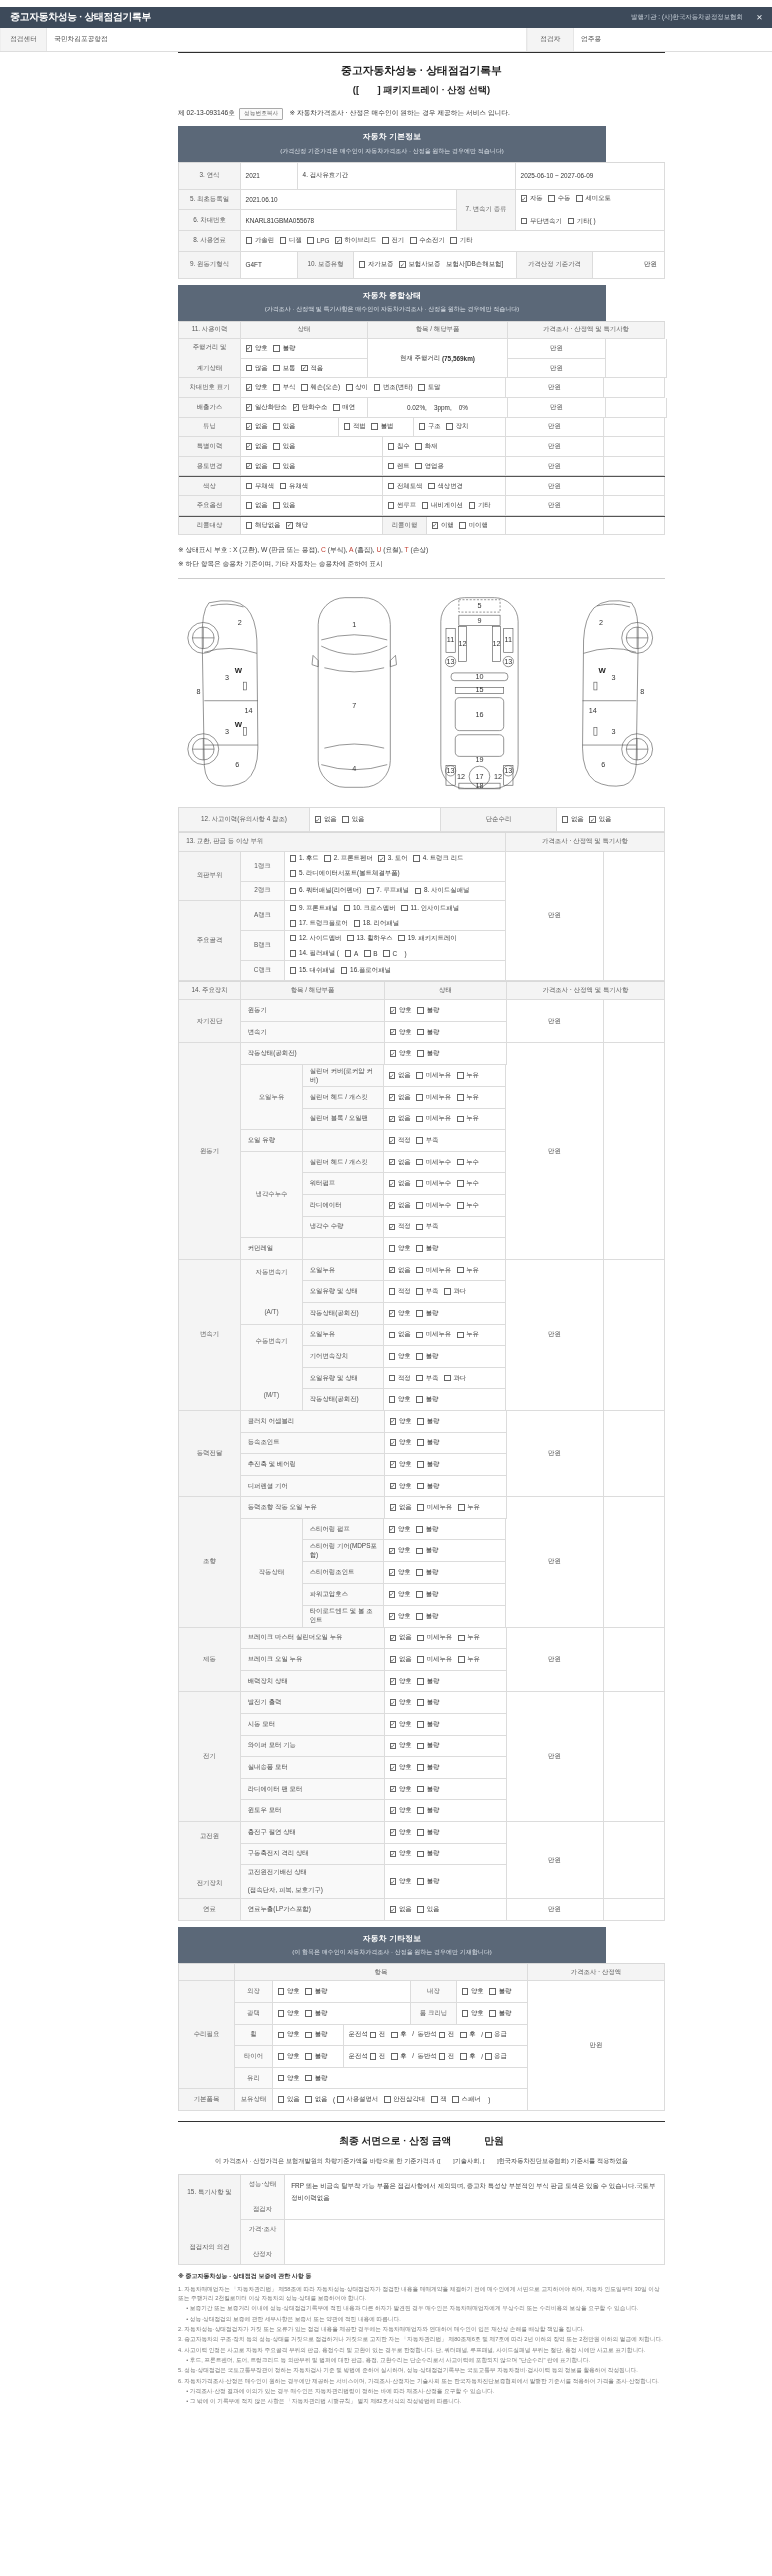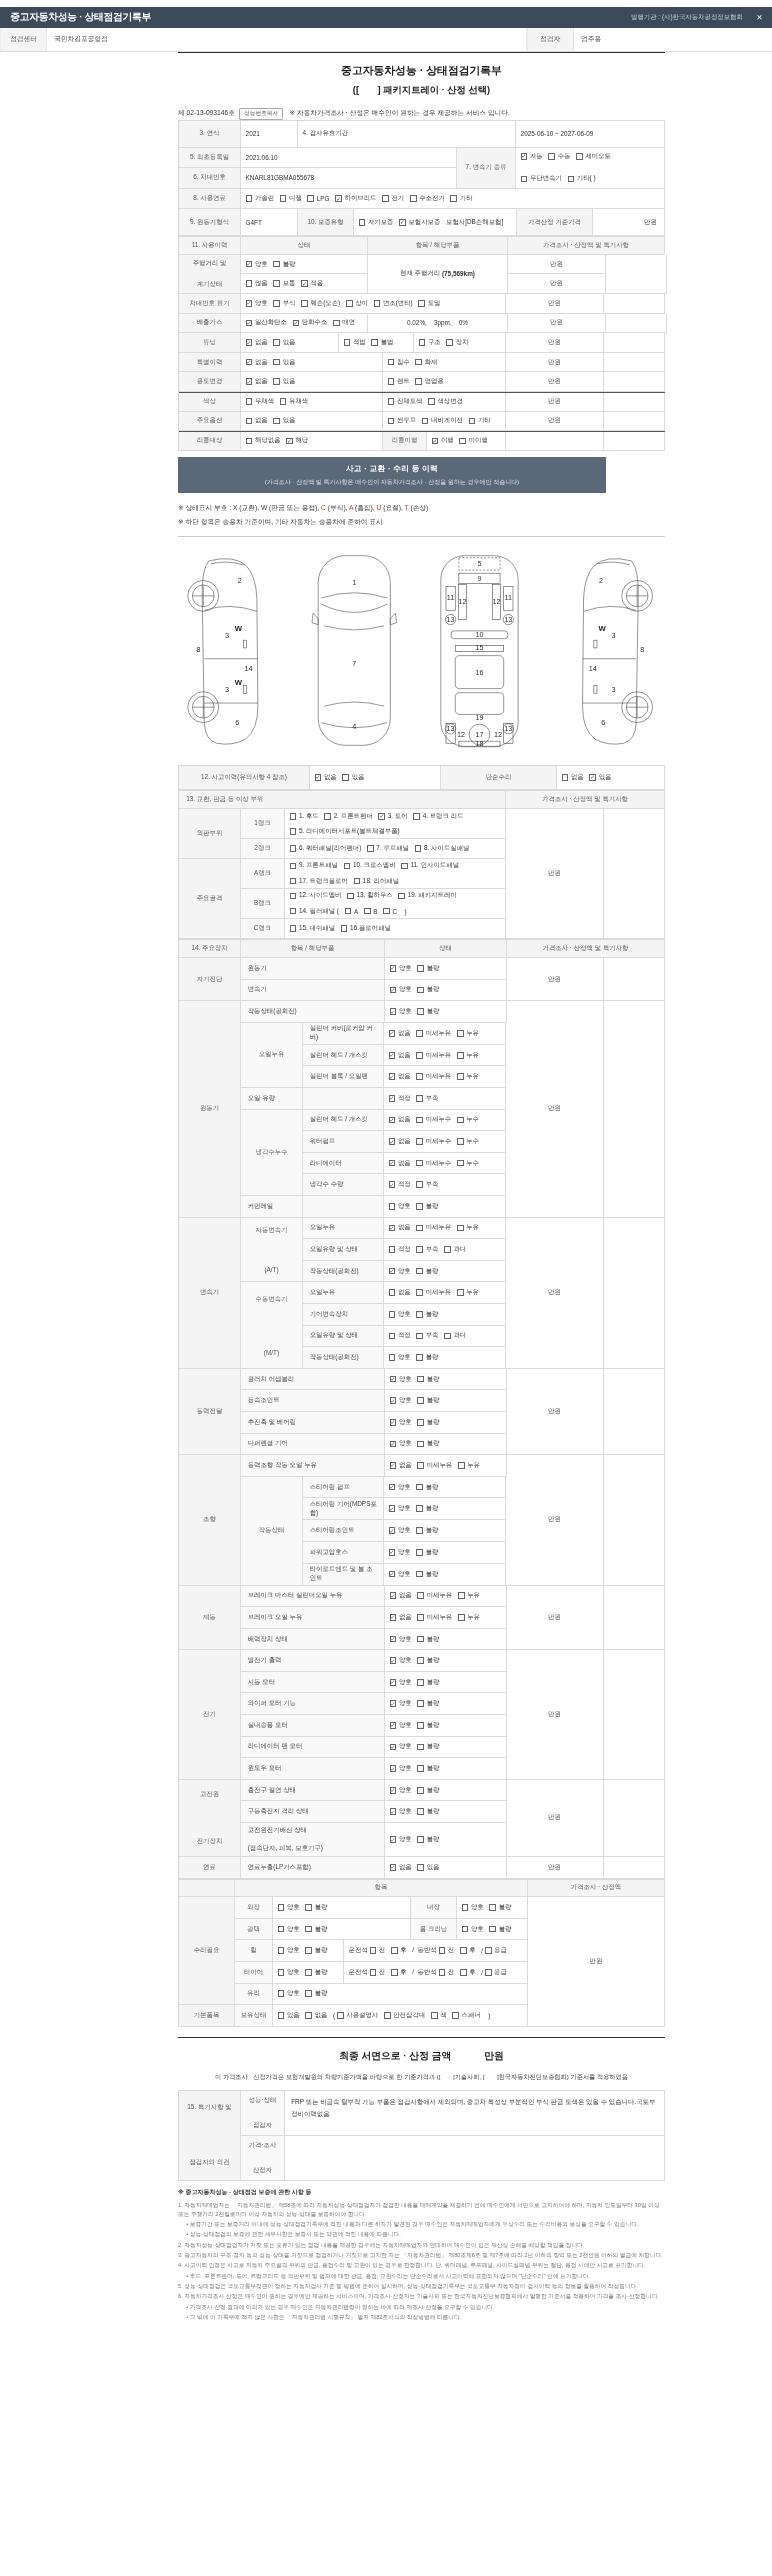--- a/index.html
+++ b/index.html
@@ -80,20 +80,24 @@
   <div class="doc">
     <div class="doc-top"></div>
     <div class="dtitle">중고자동차성능 · 상태점검기록부</div>
     <div class="dsub">([　　] 패키지트레이 · 산정 선택)</div>
     <div class="dnum">
       <span>제 02-13-093146호</span>
       <span class="btn">성능번호복사</span>
       <span class="ntc">※ 자동차가격조사 · 산정은 매수인이 원하는 경우 제공하는 서비스 입니다.</span>
     </div>
 
+    <div class="banner">
+      <div class="bt">자동차 기본정보</div>
+      <div class="bs">(가격산정 기준가격은 매수인이 자동차가격조사 · 산정을 원하는 경우에만 적습니다)</div>
+    </div>
     <div>
         <div class="tbl box" style="display: flex; flex-direction: column;">
           <div class=" box" style="display: flex; flex-direction: row; min-height: 27px;">
             <div class="lab cell" style="display: flex; flex-direction: row; flex: 0 0 62px; width: 62px;">
               <span class="t">3. 연식</span>
             </div>
             <div class=" cell" style="display: flex; flex-direction: row; flex: 0 0 57px; width: 57px;">
               <span class="t">2021</span>
             </div>
             <div class=" cell" style="display: flex; flex-direction: row; flex: 1 1 0px; min-width: 0px;">
@@ -208,20 +212,24 @@
             <div class="lab cell" style="display: flex; flex-direction: row; flex: 0 0 76px; width: 76px;">
               <span class="t">가격산정 기준가격</span>
             </div>
             <div class="ar cell" style="display: flex; flex-direction: row; flex: 0 0 72px; width: 72px;">
               <span class="t">만원</span>
             </div>
           </div>
         </div>
       </div>
 
+    <div class="banner">
+      <div class="bt">자동차 종합상태</div>
+      <div class="bs">(가격조사 · 산정액 및 특기사항은 매수인이 자동차가격조사 · 산정을 원하는 경우에만 적습니다)</div>
+    </div>
     <div>
         <div class="tbl box" style="display: flex; flex-direction: column;">
           <div class=" box" style="display: flex; flex-direction: row; min-height: 17.5px;">
             <div class="hd cell" style="display: flex; flex-direction: row; flex: 0 0 62px; width: 62px;">
               <span class="t">11. 사용이력</span>
             </div>
             <div class="hd cell" style="display: flex; flex-direction: row; flex: 0 0 127px; width: 127px;">
               <span class="t">상태</span>
             </div>
             <div class="hd cell" style="display: flex; flex-direction: row; flex: 0 0 140px; width: 140px;">
@@ -523,24 +531,20 @@
                 <i class="bx"></i>
                 <span>미이행</span>
               </span>
             </div>
             <div class=" cell" style="display: flex; flex-direction: row; flex: 0 0 98px; width: 98px;"></div>
             <div class=" cell" style="display: flex; flex-direction: row; flex: 0 0 61px; width: 61px;"></div>
           </div>
         </div>
       </div>
 
-    <div class="banner">
-      <div class="bt">사고 · 교환 · 수리 등 이력</div>
-      <div class="bs">(가격조사 · 산정액 및 특기사항은 매수인이 자동차가격조사 · 산정을 원하는 경우에만 적습니다)</div>
-    </div>
     <div class="legend">
       <div><span class="t">※ 상태표시 부호 : X (교환), W (판금 또는 용접), </span><span class="rd">C</span><span class="t"> (부식), </span><span class="rd">A</span><span class="t"> (흠집), </span><span class="rd">U</span><span class="t"> (요철), </span><span class="rd">T</span><span class="t"> (손상)</span></div>
       <div>※ 하단 항목은 승용차 기준이며, 기타 자동차는 승용차에 준하여 표시</div>
     </div>
 
     <div class="diag">
       <svg width="487" height="202" viewBox="0 0 945 392">
         <g transform="translate(15,5)">
           <path class="ln" d="M45,16 Q95,4 118,26 Q136,46 138,88 L140,298 Q140,344 116,362 Q90,376 60,370 Q38,364 36,332 L32,92 Q30,32 45,16 Z"></path>
           <circle class="ln" cx="34" cy="84" r="30"></circle>
@@ -1685,20 +1689,24 @@
               </div>
             </div>
             <div class="pr cell" style="display: flex; flex-direction: row; flex: 0 0 98px; width: 98px;">
               <span class="t">만원</span>
             </div>
             <div class=" cell" style="display: flex; flex-direction: row; flex: 0 0 61px; width: 61px;"></div>
           </div>
         </div>
       </div>
 
+    <div class="banner">
+      <div class="bt">자동차 기타정보</div>
+      <div class="bs">(이 항목은 매수인이 자동차가격조사 · 산정을 원하는 경우에만 기재합니다)</div>
+    </div>
     <div>
         <div class="tbl box" style="display: flex; flex-direction: column;">
           <div class=" box" style="display: flex; flex-direction: row; min-height: 17.5px;">
             <div class="hd cell" style="display: flex; flex-direction: row; flex: 0 0 56px; width: 56px;">
               <span class="t"> </span>
             </div>
             <div class="hd cell" style="display: flex; flex-direction: row; flex: 1 1 0px; min-width: 0px;">
               <span class="t">항목</span>
             </div>
             <div class="hd cell" style="display: flex; flex-direction: row; flex: 0 0 137px; width: 137px;">

